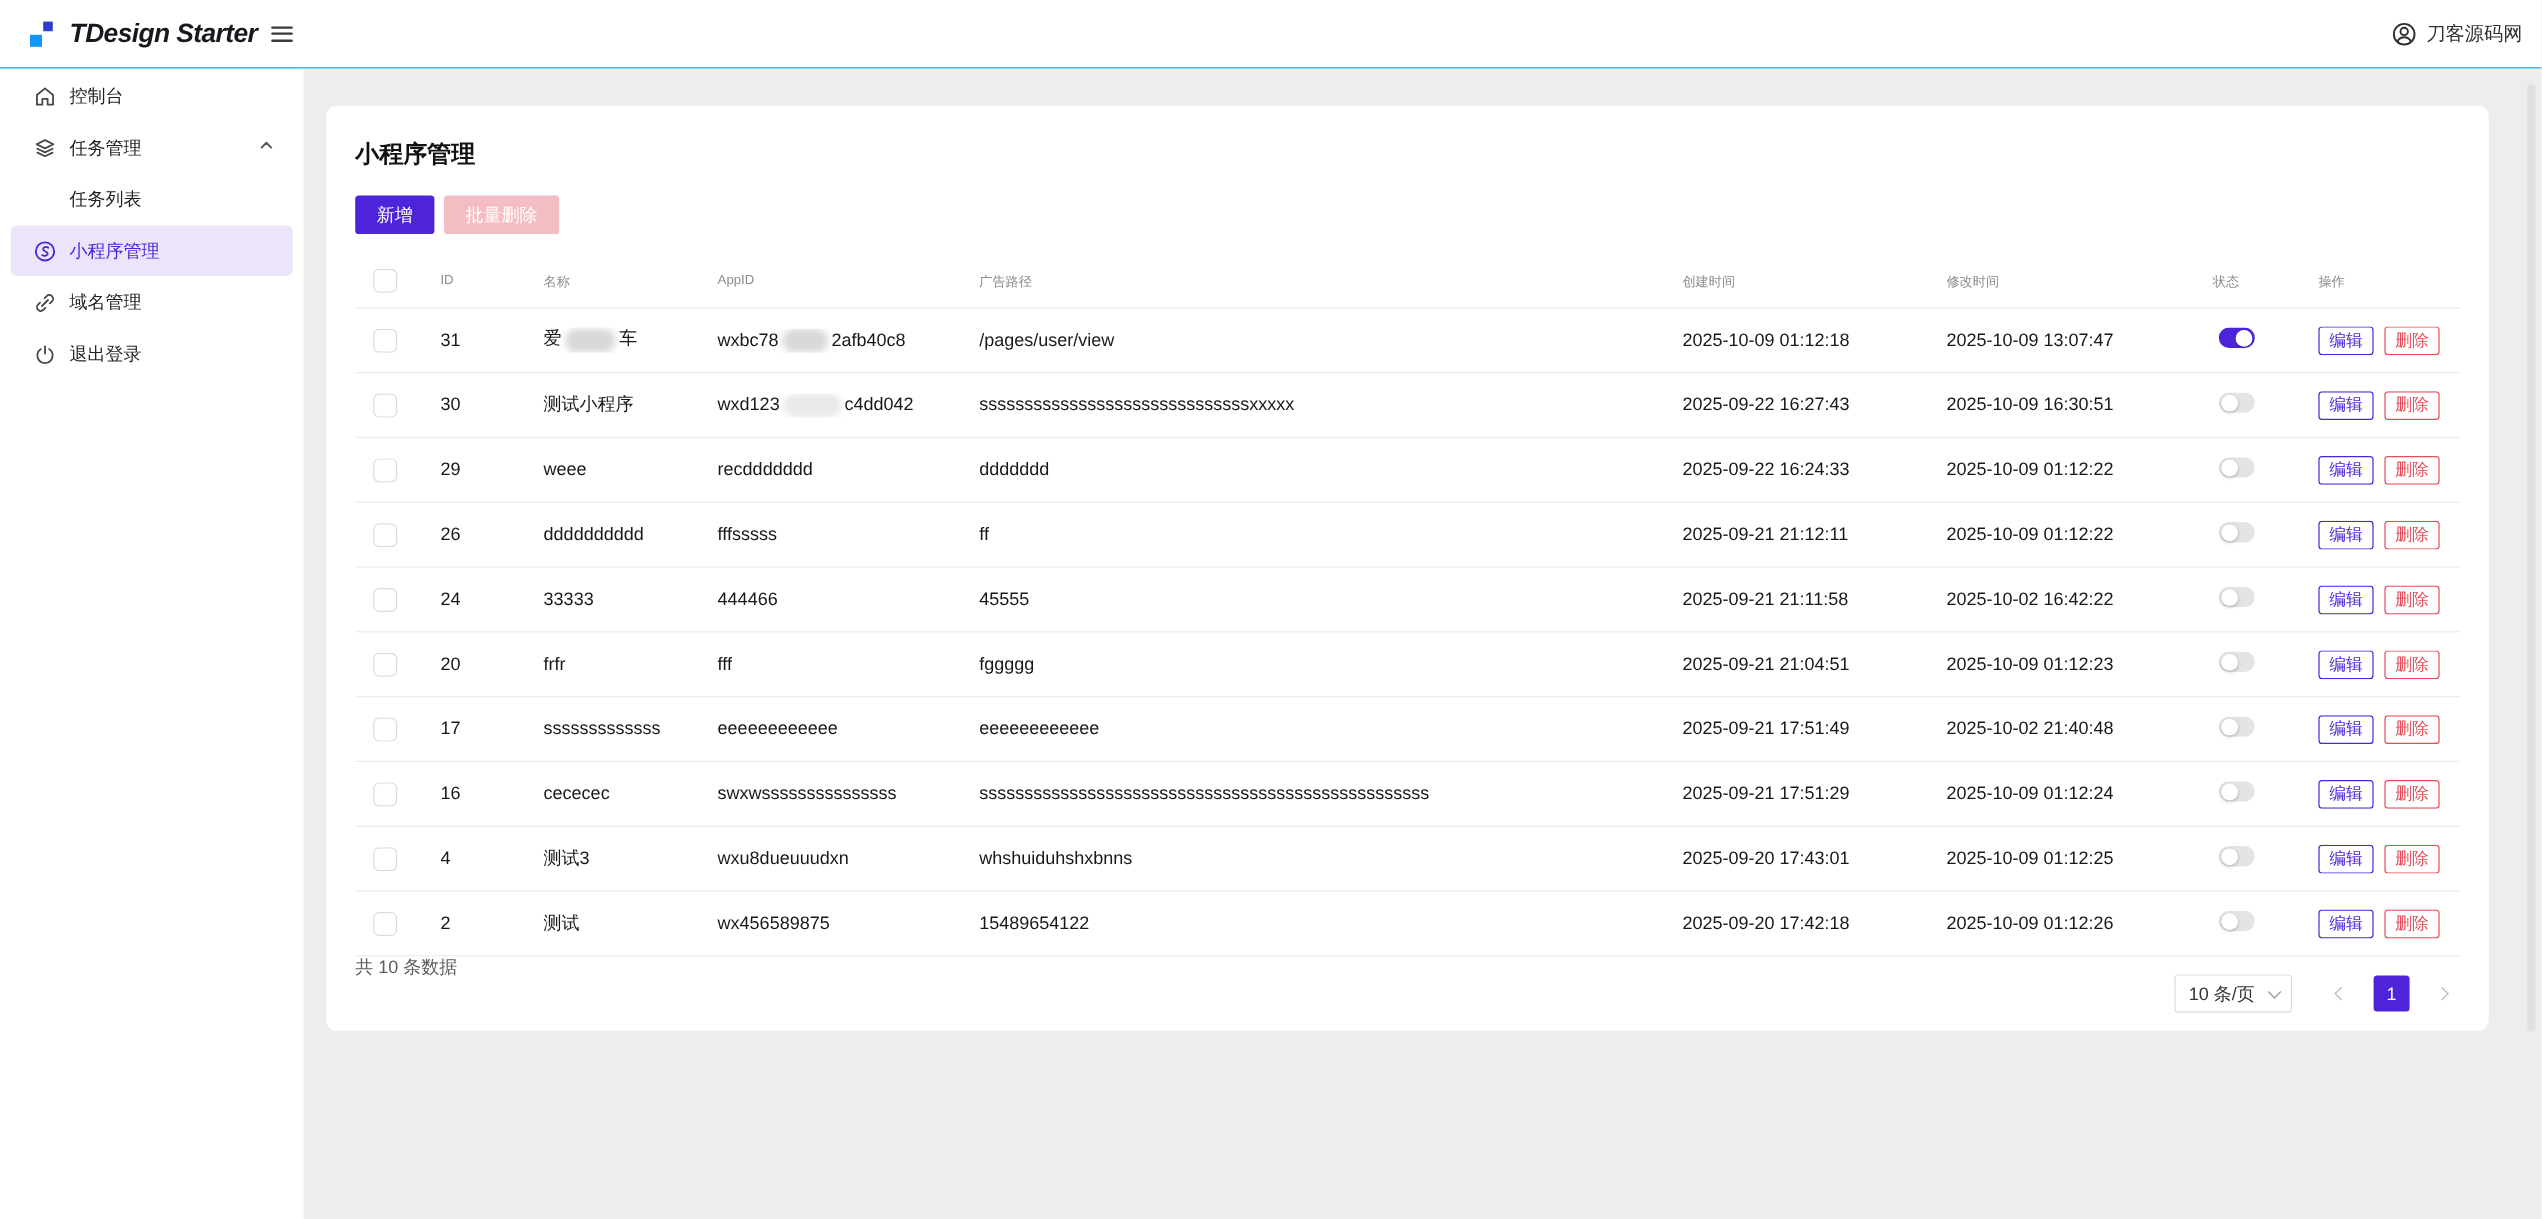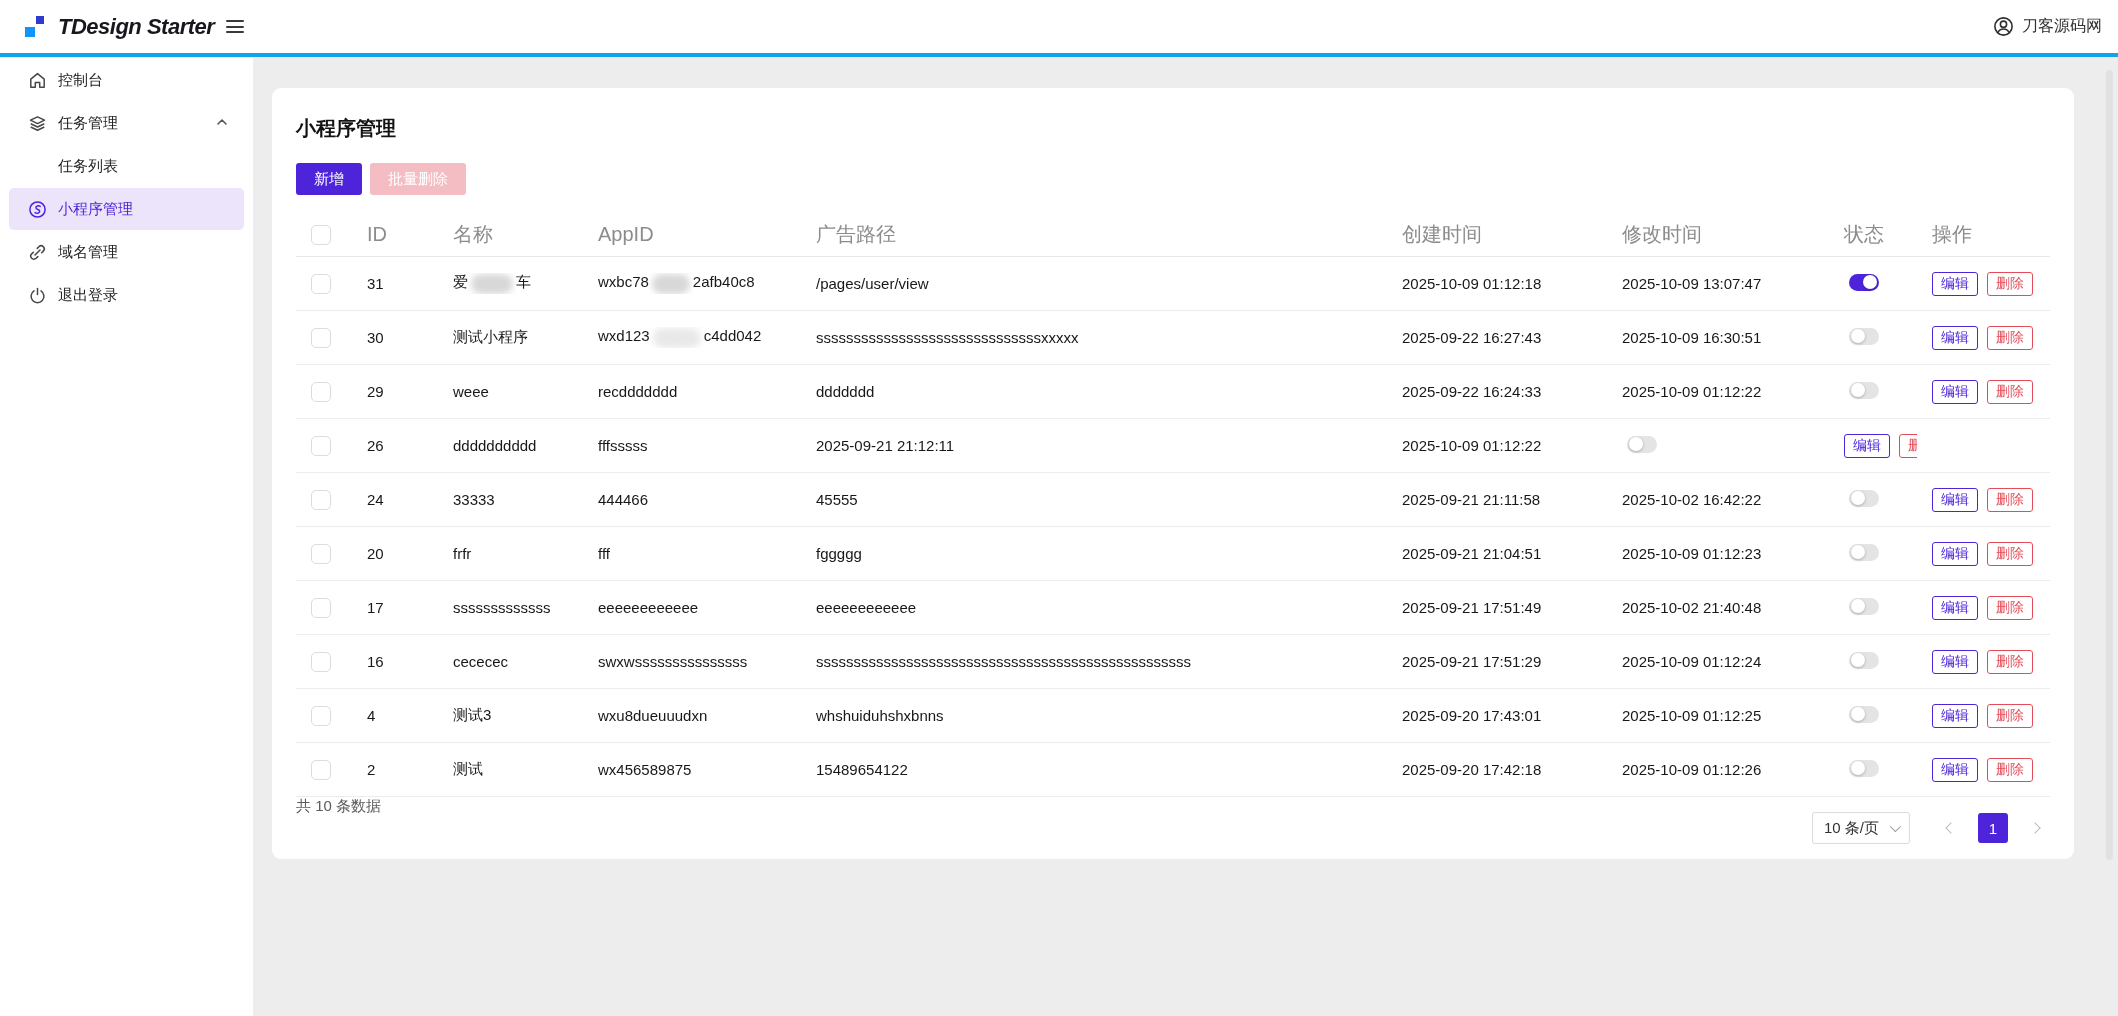--- a/index.html
+++ b/index.html
@@ -5,21 +5,21 @@
   * { margin:0; padding:0; box-sizing:border-box; }
   html,body { width:2118px; height:1016px; overflow:hidden; }
   body {
     font-family:"Liberation Sans","DejaVu Sans",sans-serif;
     background:var(--page_bg,#ededed);
     position:relative; color:#181818;
   }
 
   
   .header{position:absolute;top:0;left:0;width:2118px;height:57px;background:#fff;
-    border-bottom:4px solid #0ea5e9;display:flex;align-items:center;z-index:5;}
+    border-bottom:1px solid #0ea5e9;display:flex;align-items:center;z-index:5;}
   .logo{margin-left:25px;display:flex;align-items:center;cursor:pointer;}
   .logo-mark{width:20px;height:27px;position:relative;margin-right:13px;}
   .logo-mark .sq1{position:absolute;top:3px;right:1px;width:8px;height:8px;background:#2d3ccc;}
   .logo-mark .sq2{position:absolute;bottom:3px;left:0;width:10px;height:10px;background:#1295fb;}
   .logo-text{font-size:22px;font-weight:bold;font-style:italic;color:#17171d;letter-spacing:-0.5px;}
   .hamburger{margin-left:12px;width:18px;display:flex;flex-direction:column;gap:3.5px;cursor:pointer;padding:4px 0;}
   .hamburger i{display:block;height:2px;background:#3a3a3a;border-radius:1px;}
   .header-right{margin-left:auto;margin-right:16px;display:flex;align-items:center;gap:8px;
     font-size:16px;color:#2f2f2f;cursor:pointer;}
   .header-right svg{display:block;}
@@ -45,21 +45,21 @@
   .btn-row{margin-top:21px;display:flex;gap:8px;}
   .btn{height:32px;padding:0 18px;border:none;border-radius:3px;font-size:15px;
     display:flex;align-items:center;cursor:pointer;font-family:inherit;}
   .btn-primary{background:var(--primary,#4e24db);color:#fff;}
   .btn-danger-disabled{background:var(--danger_disabled_bg,#f3bdc3);color:#fff;cursor:not-allowed;}
 
   
   .tbl{margin-top:17px;}
   .tbl-header,.tbl-row{display:grid;align-items:center;
     grid-template-columns:56px 86px 145px 218px 586px 220px 222px 88px 148px;}
-  .tbl-header{height:45px;color:var(--header_text,#8c8c8c);font-size:20px;border-bottom:1px solid #e8e8e8;}
+  .tbl-header{height:45px;color:var(--header_text,#8c8c8c);font-size:11px;border-bottom:1px solid #e8e8e8;}
   .tbl-row{height:54px;border-bottom:1px solid #ececec;font-size:15px;color:#181818;}
   .cell{padding-left:15px;white-space:nowrap;overflow:hidden;}
   .cb{display:inline-block;width:20px;height:20px;border:1.5px solid #dcdcdc;border-radius:5px;
     background:#fff;cursor:pointer;vertical-align:middle;}
   .blur-blob{display:inline-block;height:20px;border-radius:10px;background:#d8d8d8;
     filter:blur(3px);vertical-align:middle;margin:0 3px;}
   .blur-blob.light{background:#e9e9e9;}
   .toggle{display:inline-block;width:30px;height:17px;border-radius:9px;
     background:var(--toggle_off,#e4e4e4);position:relative;cursor:pointer;margin-left:5px;}
   .toggle .knob{position:absolute;top:1.5px;left:2px;width:14px;height:14px;border-radius:50%;
@@ -241,20 +241,21 @@
     <div class="cell ops">
       <button class="op-btn op-edit">编辑</button>
       <button class="op-btn op-del">删除</button>
     </div>
   </div>
           <div class="tbl-row">
     <div class="cell"><span class="cb"></span></div>
     <div class="cell c-id">26</div>
     <div class="cell c-name">dddddddddd</div>
     <div class="cell c-appid">fffsssss</div>
+    <div class="cell c-adpath">ff</div>
     <div class="cell c-created">2025-09-21 21:12:11</div>
     <div class="cell c-modified">2025-10-09 01:12:22</div>
     <div class="cell"><span class="toggle"><span class="knob"></span></span></div>
     <div class="cell ops">
       <button class="op-btn op-edit">编辑</button>
       <button class="op-btn op-del">删除</button>
     </div>
   </div>
           <div class="tbl-row">
     <div class="cell"><span class="cb"></span></div>

